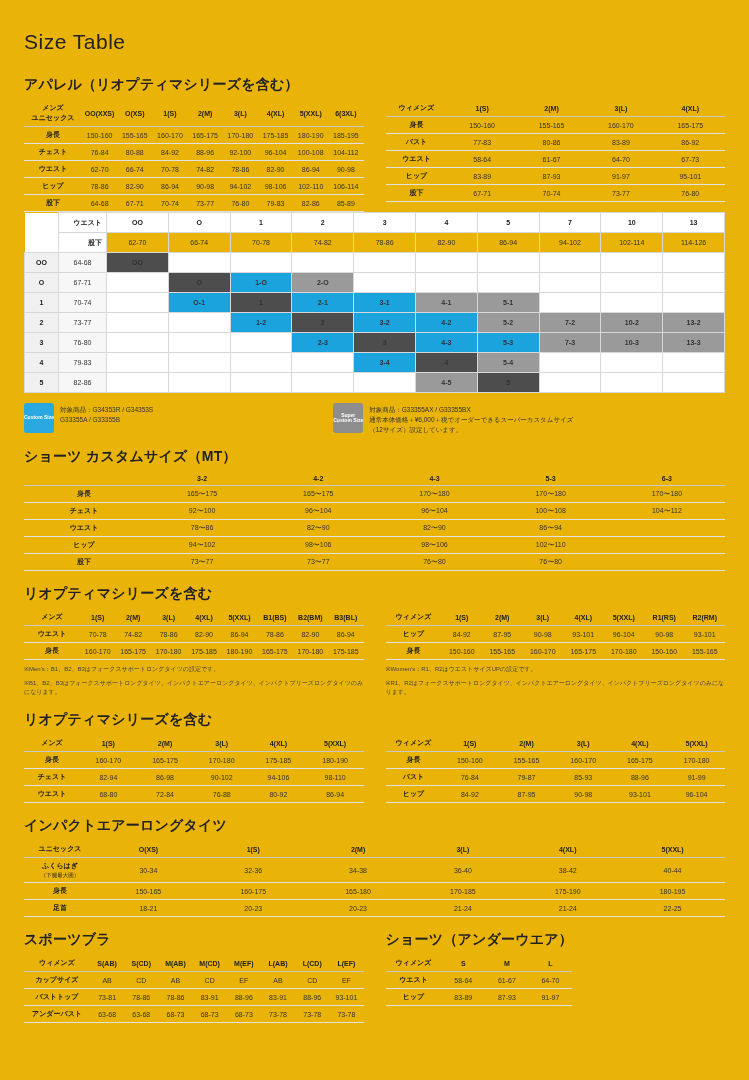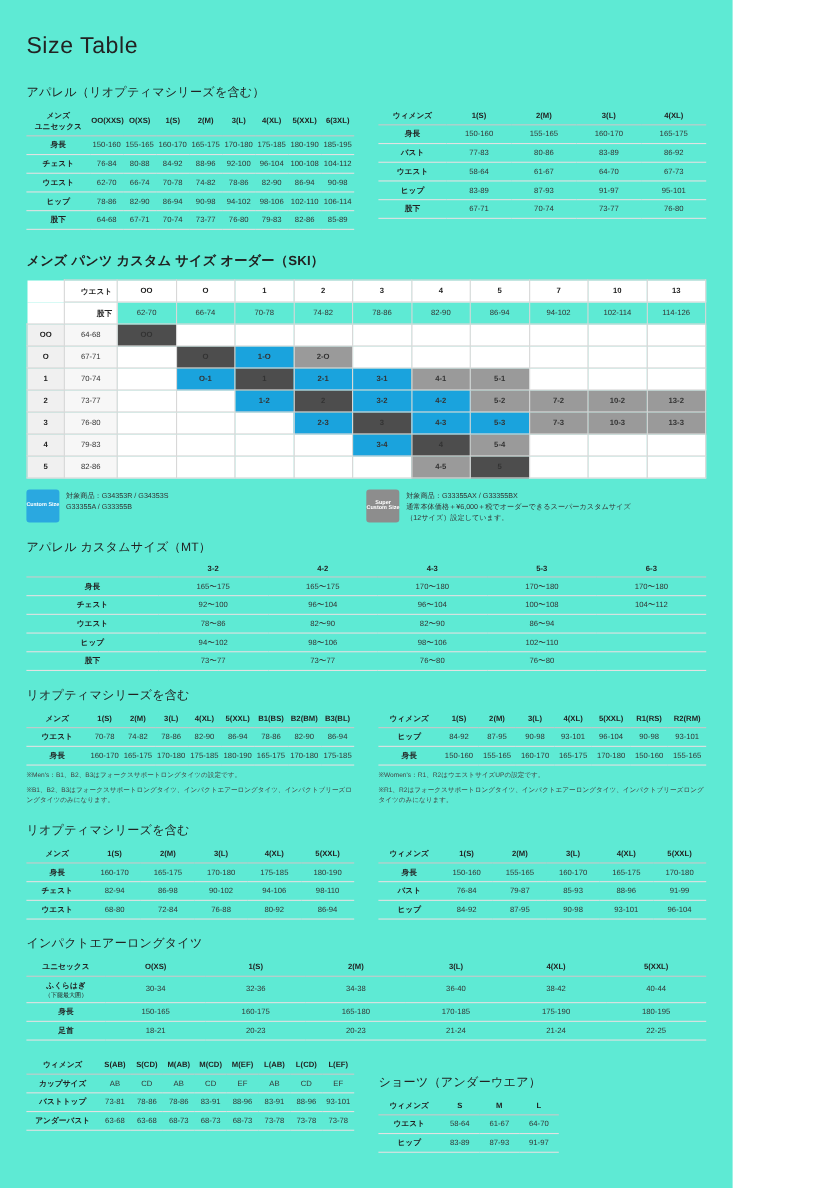--- a/index.html
+++ b/index.html
@@ -1,19 +1,19 @@
 <!DOCTYPE html>
 <html><head>
 <meta charset="utf-8">
 <style>
   html,body{margin:0;padding:0;background:#ffffff;}
   body{width:749px;font-family:"Liberation Sans",sans-serif;color:#333;-webkit-font-smoothing:antialiased;}
-  .page{width:666px;min-height:1080px;box-sizing:border-box;padding:24px 24px 20px 24px;background:#5eead4;}
+  .page{width:749px;min-height:1080px;box-sizing:border-box;padding:24px 24px 20px 24px;background:#eab308;}
   h1.title{font-size:21px;font-weight:400;letter-spacing:.5px;color:#222;margin:6px 0 22px 0;}
-  .sec-title{font-size:11px;font-weight:400;color:#222;margin:14px 0 6px 0;letter-spacing:.2px;}
+  .sec-title{font-size:14px;font-weight:700;color:#222;margin:14px 0 6px 0;letter-spacing:.2px;}
   .sec-title.big{font-size:12px;font-weight:700;margin:20px 0 8px 0;}
   table{border-collapse:collapse;width:100%;table-layout:fixed;}
   td,th{font-size:7px;text-align:center;padding:3px 1px;color:#333;font-weight:400;border-bottom:1px solid #e2e2e2;}
   th{font-weight:700;color:#222;}
   .rowhead{font-weight:700;text-align:center;color:#222;}
   thead th{border-bottom:1px solid #bfbfbf;}
   .two-col{display:flex;gap:22px;align-items:flex-start;}
   .two-col > div{flex:1;}
   .col-55{flex:0 0 55%;}
   .col-45{flex:0 0 42%;}
@@ -183,21 +183,20 @@
             <td>67-71</td>
             <td>70-74</td>
             <td>73-77</td>
             <td>76-80</td>
             </tr>
         </tbody>
       </table>
     </div>
   </div>
 
-  <div class="sec-title big">メンズ パンツ カスタム サイズ オーダー（SKI）</div>
   <table class="matrix">
     <colgroup>
         <col style="width:34px">
         <col style="width:48px">
         <col>
         <col>
         <col>
         <col>
         <col>
         <col>
@@ -347,21 +346,21 @@
     <div class="legend-item second">
       <div class="badge gray">Super Custom Size</div>
       <div class="legend-text">
         <div>対象商品：G33355AX / G33355BX</div>
         <div>通常本体価格＋¥6,000＋税でオーダーできるスーパーカスタムサイズ</div>
         <div>（12サイズ）設定しています。</div>
       </div>
     </div>
   </div>
 
-  <div class="sec-title">アパレル カスタムサイズ（MT）</div>
+  <div class="sec-title">ショーツ カスタムサイズ（MT）</div>
   <table>
     <colgroup>
         <col style="width:120px">
         <col>
         <col>
         <col>
         <col>
         <col>
       </colgroup>
     <thead>
@@ -677,20 +676,21 @@
         <td>20-23</td>
         <td>21-24</td>
         <td>21-24</td>
         <td>22-25</td>
         </tr>
     </tbody>
   </table>
 
   <div class="two-col" style="margin-top:14px">
     <div class="col-55">
+      <div class="sec-title" style="margin-top:0">スポーツブラ</div>
       <table>
         <colgroup>
             <col style="width:66px">
             <col>
             <col>
             <col>
             <col>
             <col>
             <col>
             <col>
@@ -740,21 +740,21 @@
             <td>68-73</td>
             <td>68-73</td>
             <td>73-78</td>
             <td>73-78</td>
             <td>73-78</td>
             </tr>
         </tbody>
       </table>
     </div>
     <div class="col-45">
-      <div class="sec-title" style="margin-top:16px">ショーツ（アンダーウエア）</div>
+      <div class="sec-title" style="margin-top:0">ショーツ（アンダーウエア）</div>
       <table style="width:55%">
         <colgroup>
             <col style="width:56px">
             <col>
             <col>
             <col>
           </colgroup>
         <thead>
             <tr class="hdr-row">
           <th>ウィメンズ</th>

